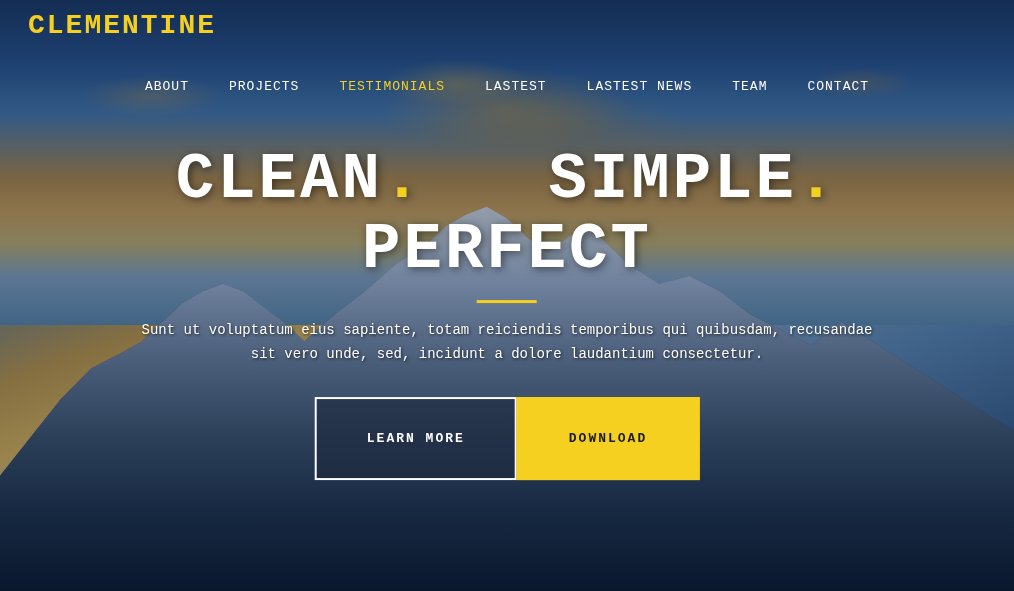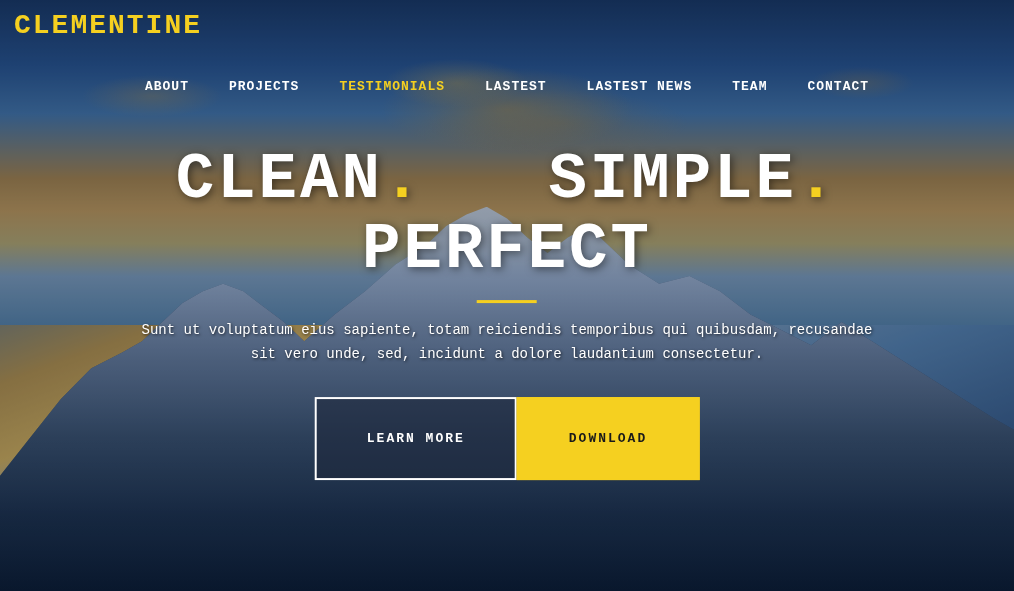--- a/index.html
+++ b/index.html
@@ -212,42 +212,42 @@
       height: 104px;
       display: flex;
       align-items: center;
       padding: 0 20px;
       z-index: 10;
     }
 
     .logo {
       position: absolute;
       top: 10px;
-      left: 14px;
+      left: 28px;
       font-size: 28px;
       font-weight: bold;
       color: #f5d020;
       letter-spacing: 2px;
       font-family: 'Courier New', Courier, monospace;
     }
 
     .nav {
       position: absolute;
       bottom: 10px;
       left: 0;
       width: 100%;
       display: flex;
       justify-content: center;
       gap: 40px;
     }
 
     .nav-item {
       color: white;
       font-size: 13px;
-      font-weight: bold;
+      font-weight: normal;
       letter-spacing: 1px;
       cursor: pointer;
       text-decoration: none;
       font-family: 'Courier New', Courier, monospace;
     }
 
     .nav-item.active {
       color: #f5d020;
       text-align: right;
     }

